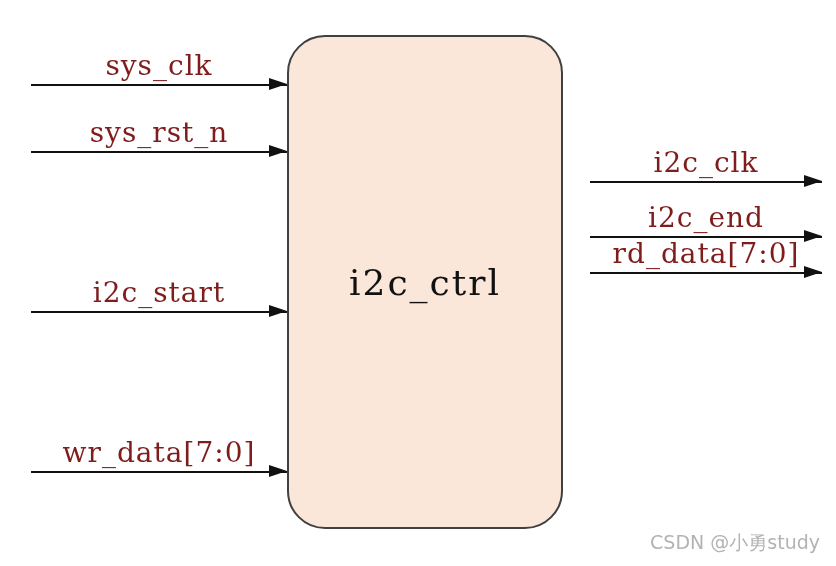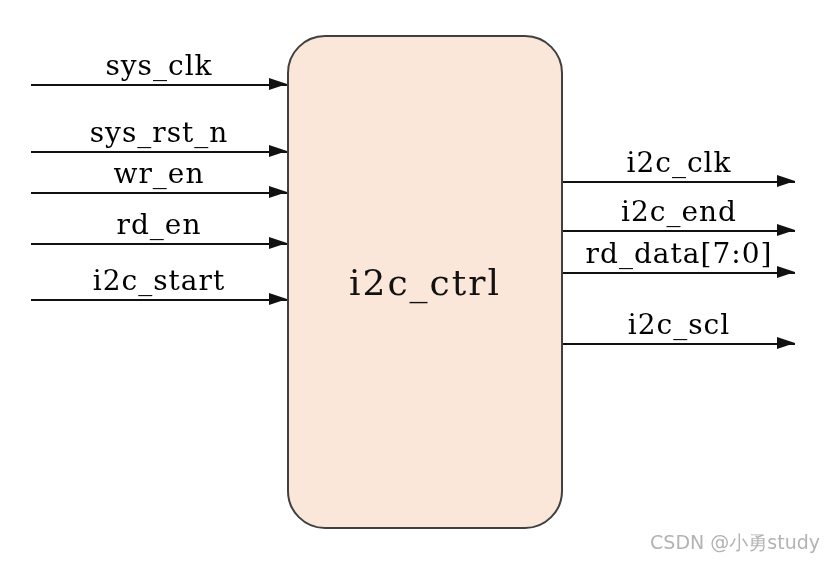--- a/index.html
+++ b/index.html
@@ -42,31 +42,32 @@
   .sig {
     position: absolute;
   }
   .sig.in {
     left: 31px;
     width: 256px;
   }
   .sig.out {
     left: 563px;
     width: 232px;
+    padding-left: 27px;
   }
   .sig-label {
     height: 32px;
     padding-bottom: 4px;
     display: flex;
     align-items: flex-end;
     justify-content: center;
     font-size: 28px;
     line-height: 1;
     letter-spacing: 1px;
-    color: #000000;
+    color: #7f1d1d;
     white-space: nowrap;
   }
   .arrow-line {
     position: relative;
     height: 2px;
     background: #111111;
   }
   .arrow-head {
     position: absolute;
     right: 0;
@@ -102,59 +103,47 @@
     <div class="arrow-line">
       <span class="arrow-head"></span>
     </div>
   </div>
   <div class="sig in" style="top:115px">
     <div class="sig-label">sys_rst_n</div>
     <div class="arrow-line">
       <span class="arrow-head"></span>
     </div>
   </div>
-  <div class="sig in" style="top:156px">
-    <div class="sig-label">wr_en</div>
+  <div class="sig in" style="top:275px">
+    <div class="sig-label">i2c_start</div>
     <div class="arrow-line">
       <span class="arrow-head"></span>
     </div>
   </div>
-  <div class="sig in" style="top:207px">
-    <div class="sig-label">rd_en</div>
-    <div class="arrow-line">
-      <span class="arrow-head"></span>
-    </div>
-  </div>
-  <div class="sig in" style="top:263px">
-    <div class="sig-label">i2c_start</div>
+  <div class="sig in" style="top:435px">
+    <div class="sig-label">wr_data[7:0]</div>
     <div class="arrow-line">
       <span class="arrow-head"></span>
     </div>
   </div>
 
   <div class="sig out" style="top:145px">
     <div class="sig-label">i2c_clk</div>
     <div class="arrow-line">
       <span class="arrow-head"></span>
     </div>
   </div>
-  <div class="sig out" style="top:194px">
+  <div class="sig out" style="top:200px">
     <div class="sig-label">i2c_end</div>
     <div class="arrow-line">
       <span class="arrow-head"></span>
     </div>
   </div>
   <div class="sig out" style="top:236px">
     <div class="sig-label">rd_data[7:0]</div>
     <div class="arrow-line">
       <span class="arrow-head"></span>
     </div>
   </div>
-  <div class="sig out" style="top:307px">
-    <div class="sig-label">i2c_scl</div>
-    <div class="arrow-line">
-      <span class="arrow-head"></span>
-    </div>
-  </div>
 
   <div class="watermark">CSDN @小勇study</div>
 
 </div>
 
 </body></html>

